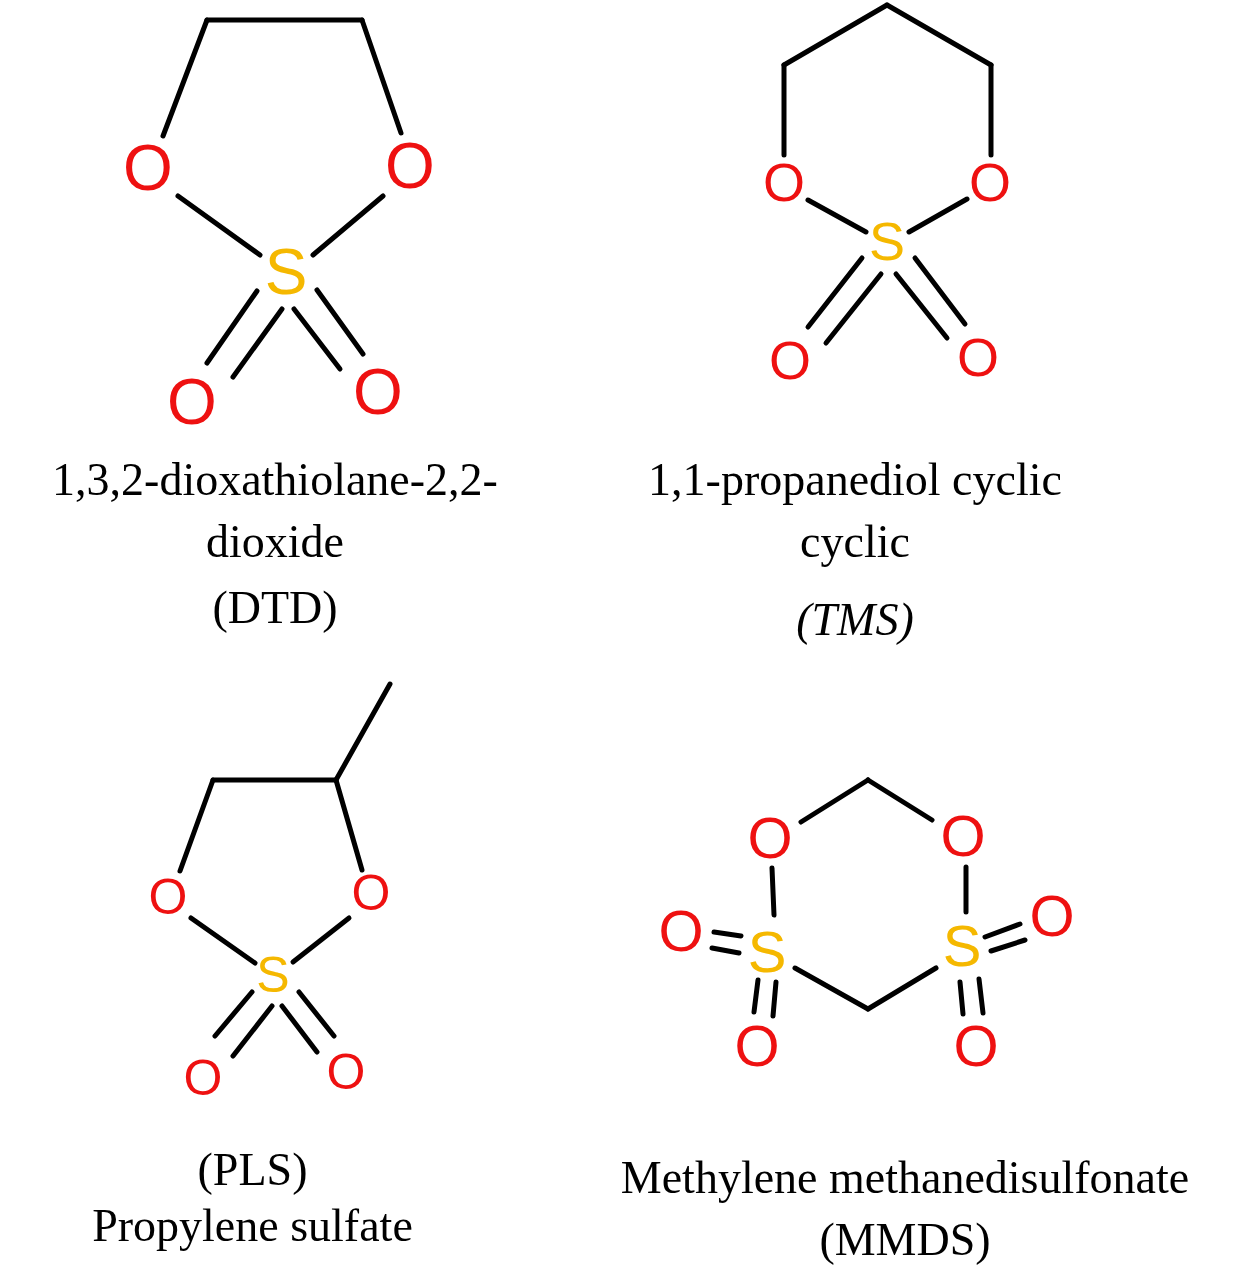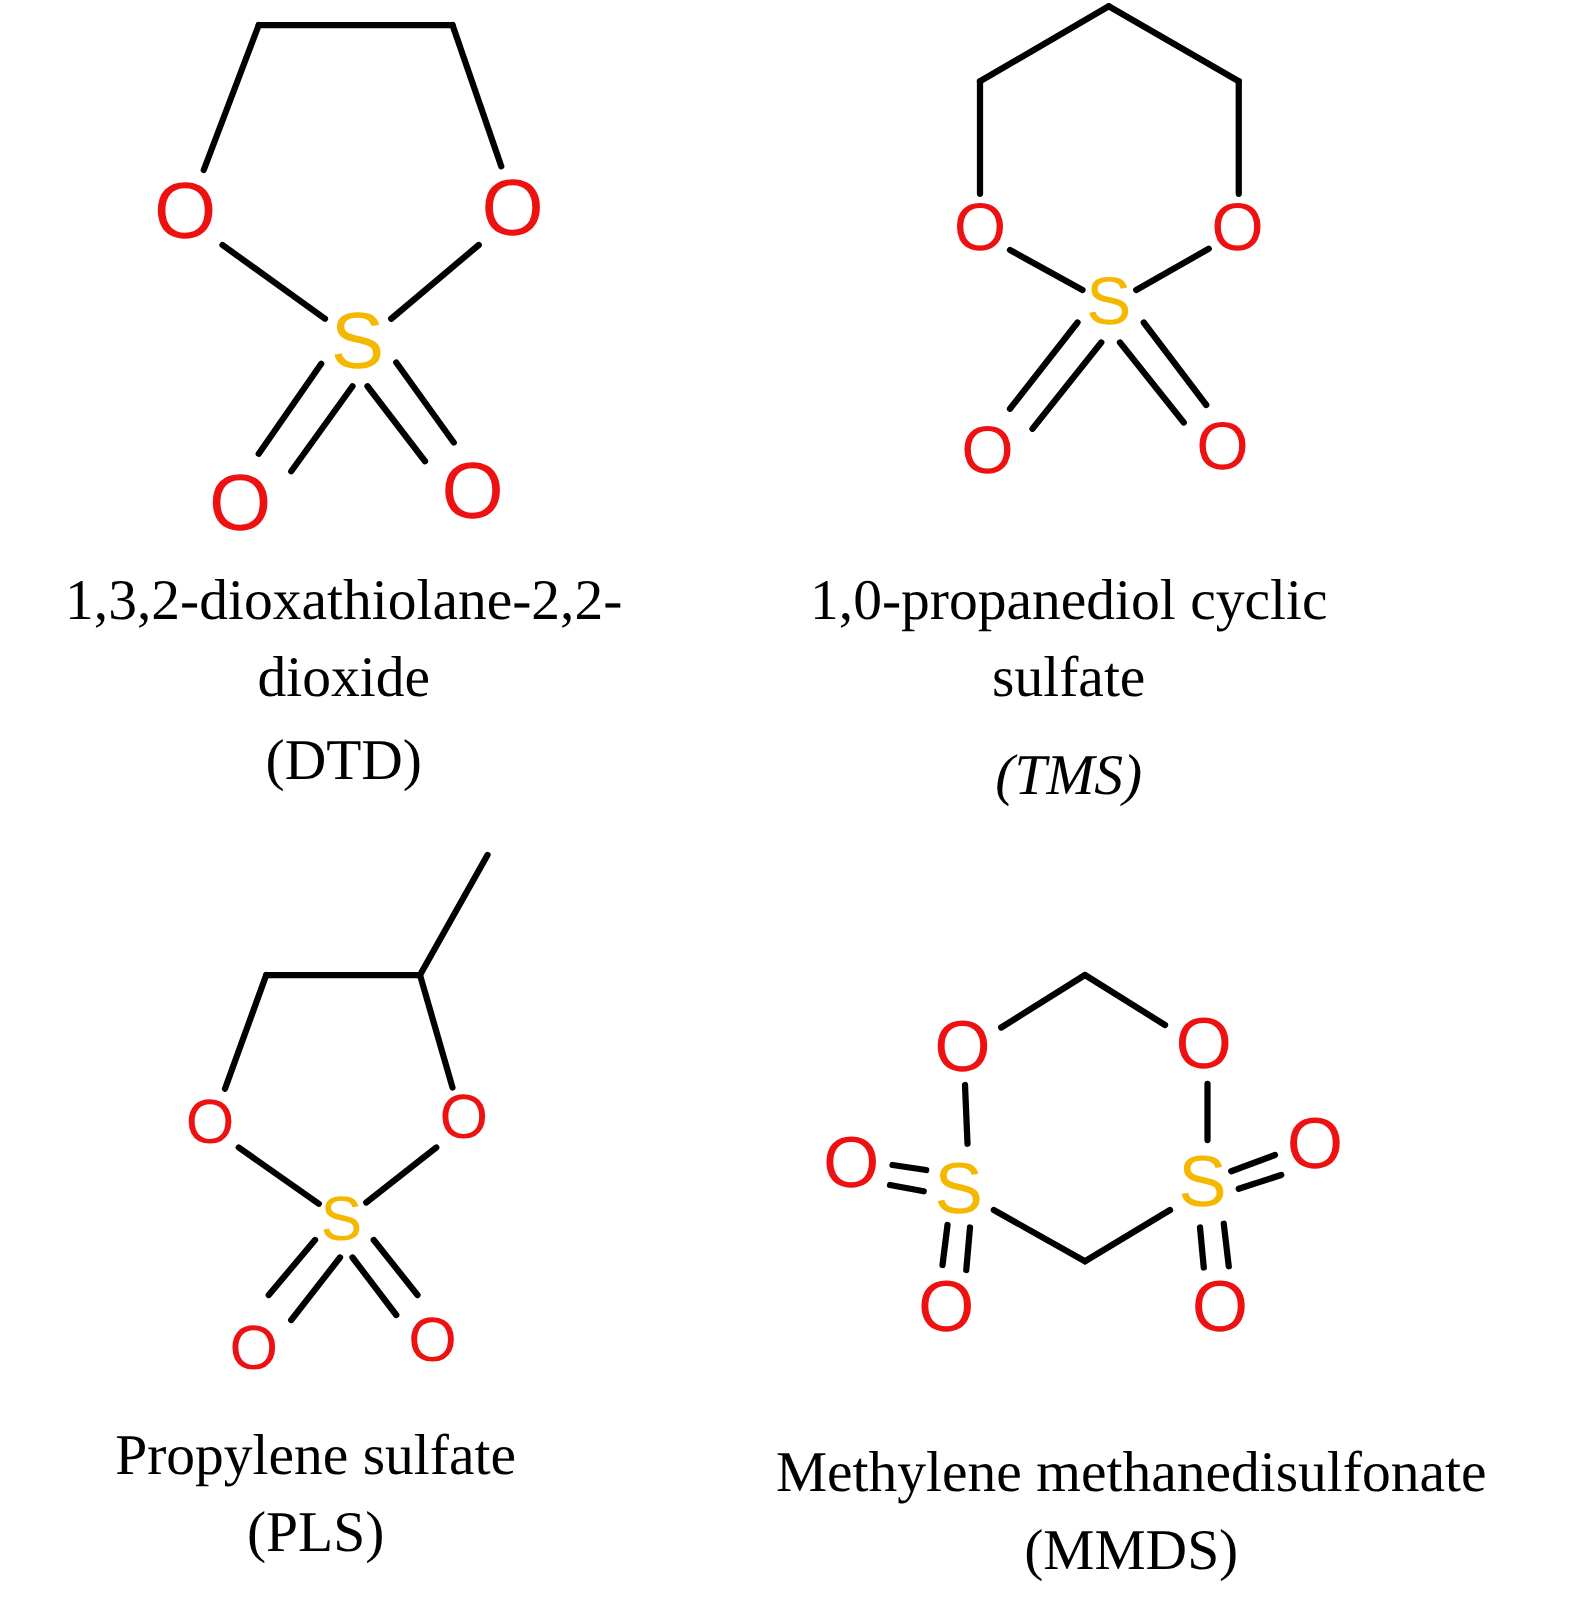--- a/index.html
+++ b/index.html
@@ -101,26 +101,26 @@
   </g>
 </svg>
 
 <div class="caption" style="left:-10px; top:452px; width:570px;">
   <div>1,3,2-dioxathiolane-2,2-</div>
   <div style="margin-top:6px;">dioxide</div>
   <div style="margin-top:10px;">(DTD)</div>
 </div>
 
 <div class="caption" style="left:575px; top:452px; width:560px;">
-  <div>1,0-propanediol cyclic</div>
-  <div style="margin-top:6px;">sulfate</div>
+  <div>1,1-propanediol cyclic</div>
+  <div style="margin-top:6px;">cyclic</div>
   <div style="margin-top:22px;font-style:italic;">(TMS)</div>
 </div>
 
 <div class="caption" style="left:0px; top:1136px; width:505px;">
+  <div style="margin-top:6px;">(PLS)</div>
   <div>Propylene sulfate</div>
-  <div style="margin-top:6px;">(PLS)</div>
 </div>
 
 <div class="caption" style="left:545px; top:1150px; width:720px;">
   <div>Methylene methanedisulfonate</div>
   <div style="margin-top:6px;">(MMDS)</div>
 </div>
 
 </body></html>

